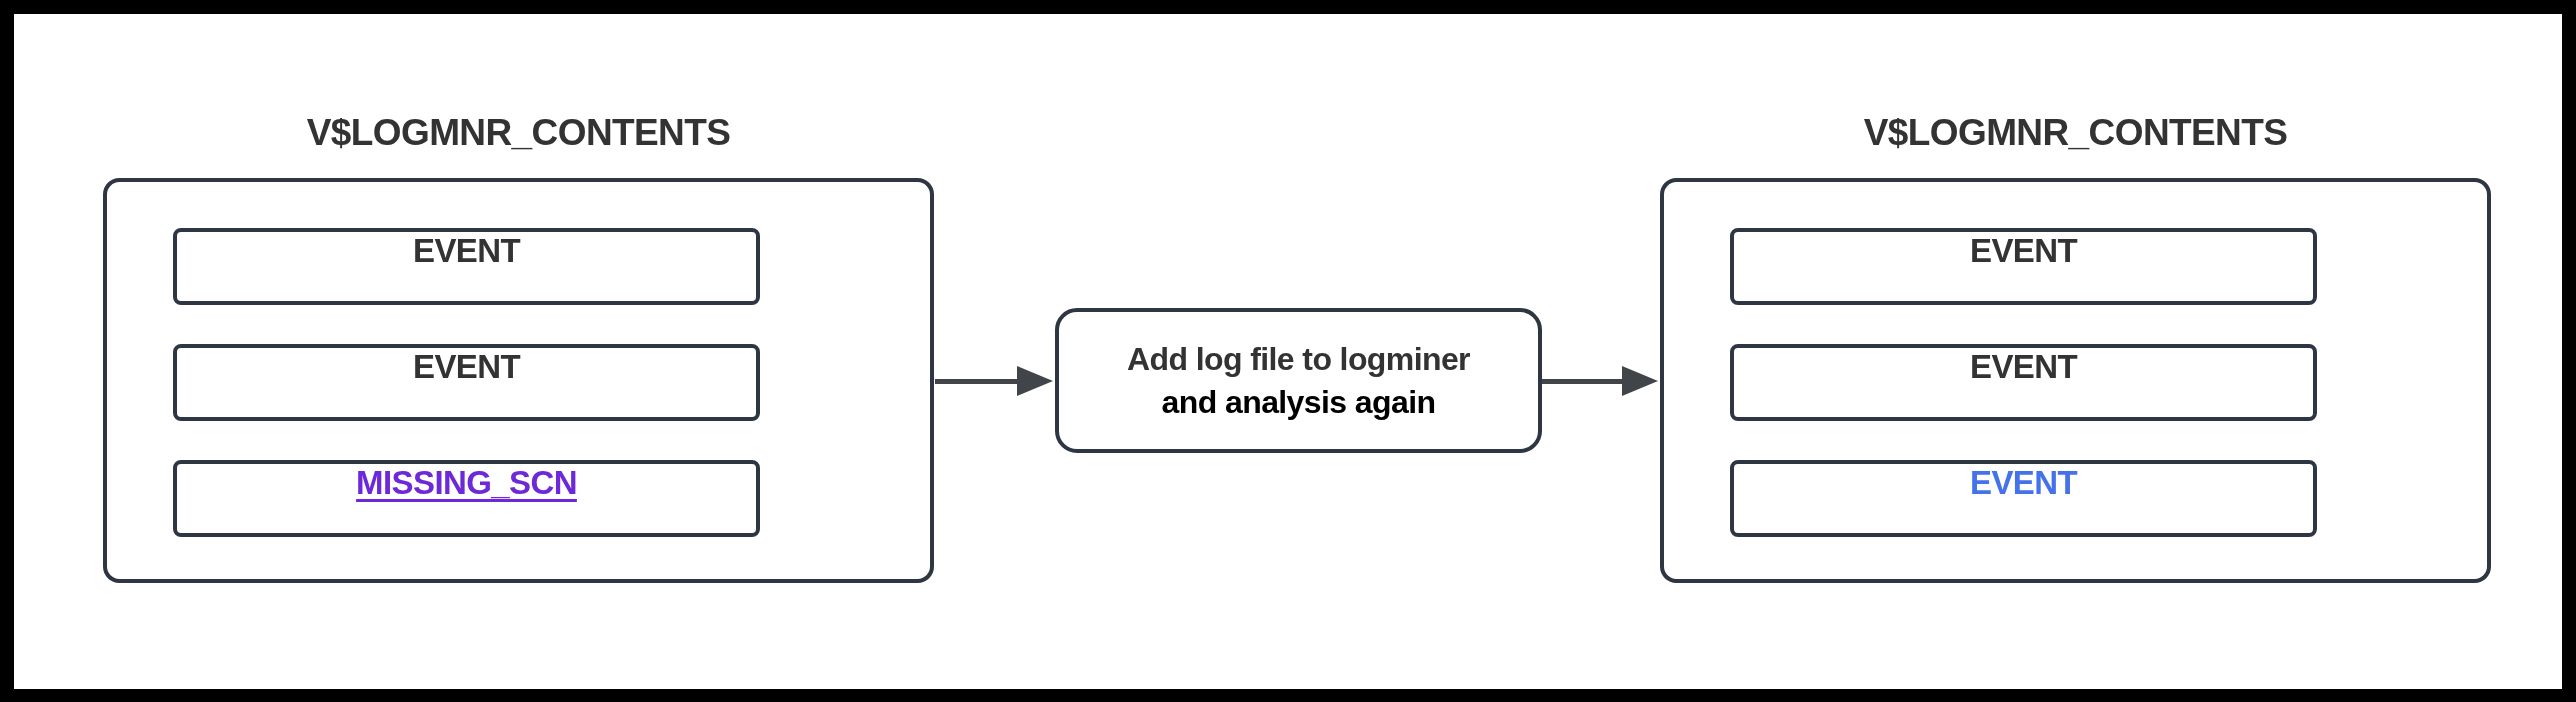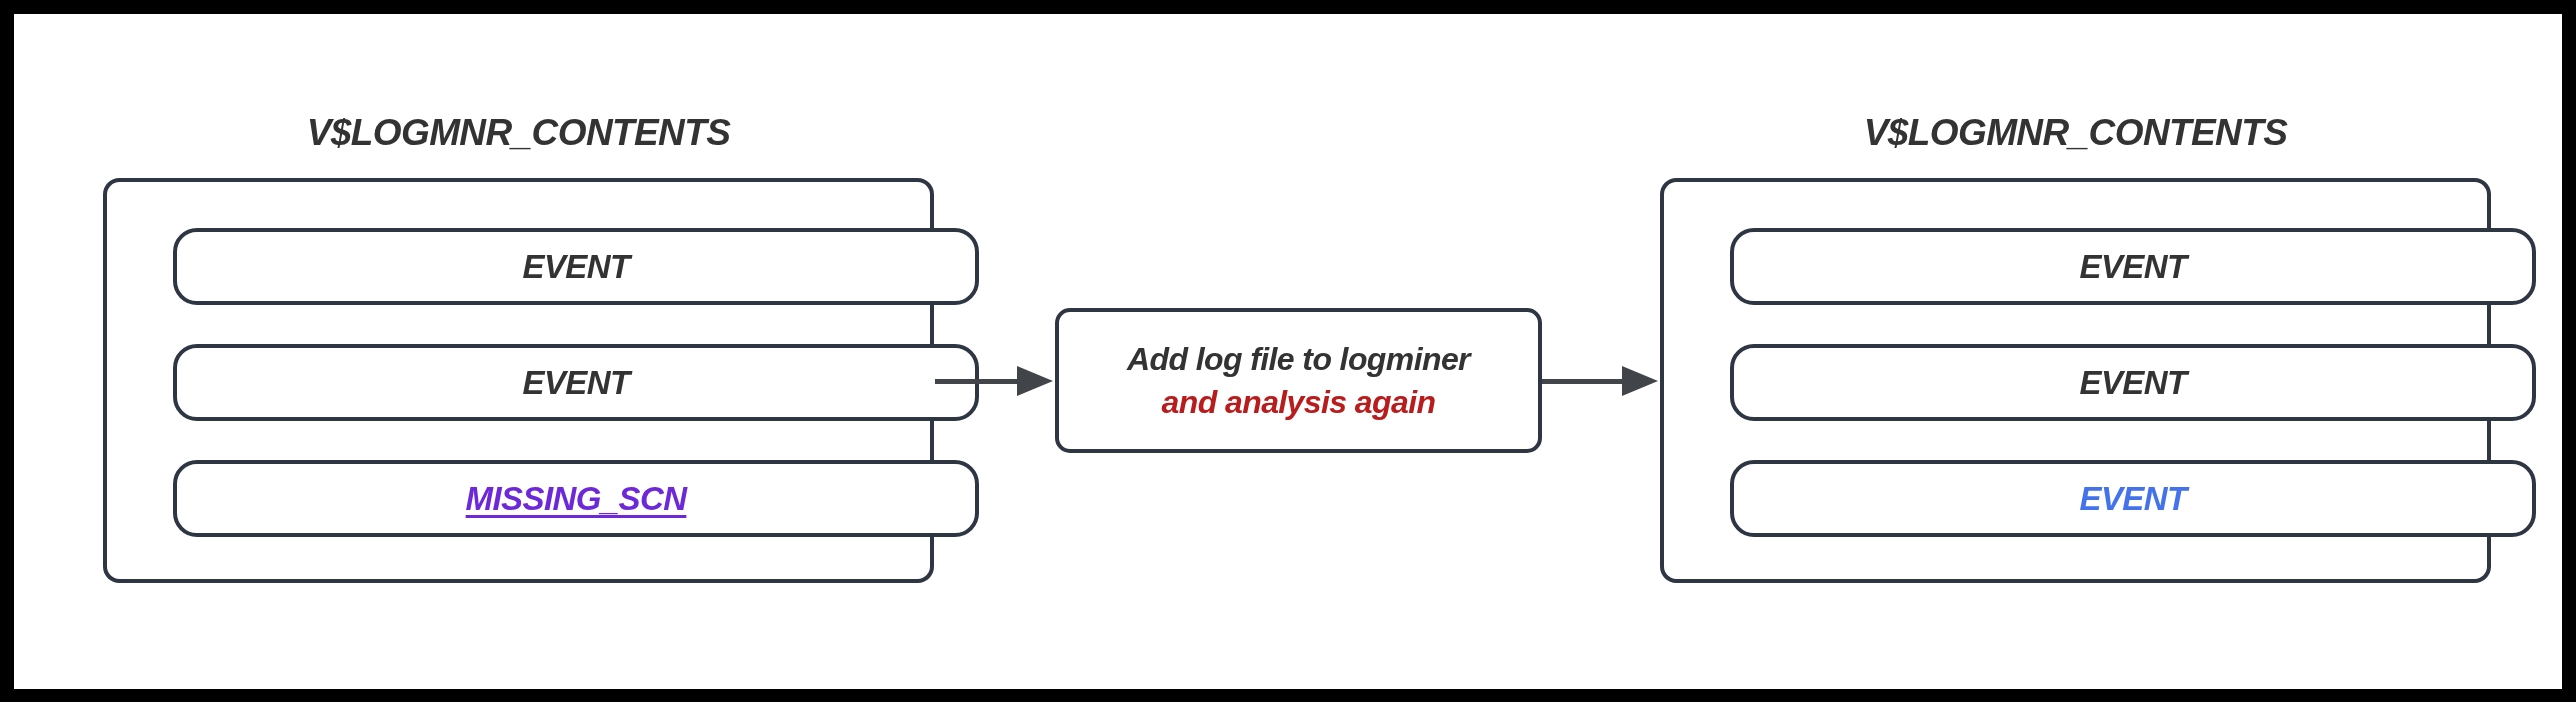--- a/index.html
+++ b/index.html
@@ -1,16 +1,16 @@
 <!DOCTYPE html>
 <html style="font-size:9.4px"><head>
 <meta charset="utf-8">
 <style>
   html, body { margin: 0; padding: 0; background: #ffffff; }
-  * { box-sizing: border-box; font-style: italic; }
+  * { box-sizing: border-box; }
   body {
     font-family: "Liberation Sans", sans-serif;
     width: 2576px; height: 703px;
   }
   .canvas {
     position: relative;
     width: 2576px; height: 703px;
     border: 14px solid #000;
     background: #fff;
     overflow: hidden;
@@ -30,42 +30,42 @@
     position: absolute;
     top: 164px; width: 831px; height: 405px;
     border: 4.7px solid #2d3642;
     border-radius: 16.4px;
     background: #fff;
   }
   .panel-left  { left: 89px; }
   .panel-right { left: 1646px; }
   .row-box {
     position: absolute;
-    left: 66px; width: 806px; height: 77px;
+    left: 66px; width: 587px; height: 77px;
     border: 4.7px solid #2d3642;
-    border-radius: 24px;
+    border-radius: 8px;
     background: #fff;
-    display: flex; align-items: center; justify-content: center;
+    display: flex; align-items: flex-start; justify-content: center;
   }
   .row-1 { top: 46px; }
   .row-2 { top: 162px; }
   .row-3 { top: 278px; }
   .row-label {
     font-size: 33px; font-weight: bold;
     letter-spacing: -0.6px;
     color: #333;
     text-underline-offset: 4.7px;
     text-decoration-thickness: 4.1px;
     white-space: nowrap;
   }
   .process-box {
     position: absolute;
     left: 1041px; top: 294px; width: 487px; height: 145px;
     border: 4.7px solid #2d3642;
-    border-radius: 15px;
+    border-radius: 22px;
     background: #fff;
     display: flex; flex-direction: column;
     align-items: center; justify-content: center;
     row-gap: 3.5px;
   }
   .process-line {
     font-size: 32px; font-weight: bold;
     letter-spacing: -0.6px;
     color: #333;
     line-height: 40px;
@@ -106,21 +106,21 @@
     <div class="row-box row-3" style="border-color: rgb(45, 54, 66);">
       <span class="row-label" style="color: #6d28d9; text-decoration: underline;">MISSING_SCN</span>
     </div>
   </div>
 
   <div class="arrow-line arrow-line-1" style="background-color: rgb(65, 69, 73);"></div>
   <div class="arrow-head arrow-head-1" style="border-left-color: rgb(65, 69, 73);"></div>
 
   <div class="process-box" style="border-color: rgb(45, 54, 66);">
     <span class="process-line" style="color: rgb(51, 51, 51);">Add log file to logminer</span>
-    <span class="process-line" style="color: #b91c1c;">and analysis again</span>
+    <span class="process-line" style="color: #000000;">and analysis again</span>
   </div>
 
   <div class="arrow-line arrow-line-2" style="background-color: rgb(65, 69, 73);"></div>
   <div class="arrow-head arrow-head-2" style="border-left-color: rgb(65, 69, 73);"></div>
 
   <div class="table-title title-right" style="color: rgb(51, 51, 51);">V$LOGMNR_CONTENTS</div>
 
   <div class="panel panel-right" style="border-color: rgb(45, 54, 66);">
     <div class="row-box row-1" style="border-color: rgb(45, 54, 66);">
       <span class="row-label" style="color: rgb(51, 51, 51); text-decoration: none;">EVENT</span>

